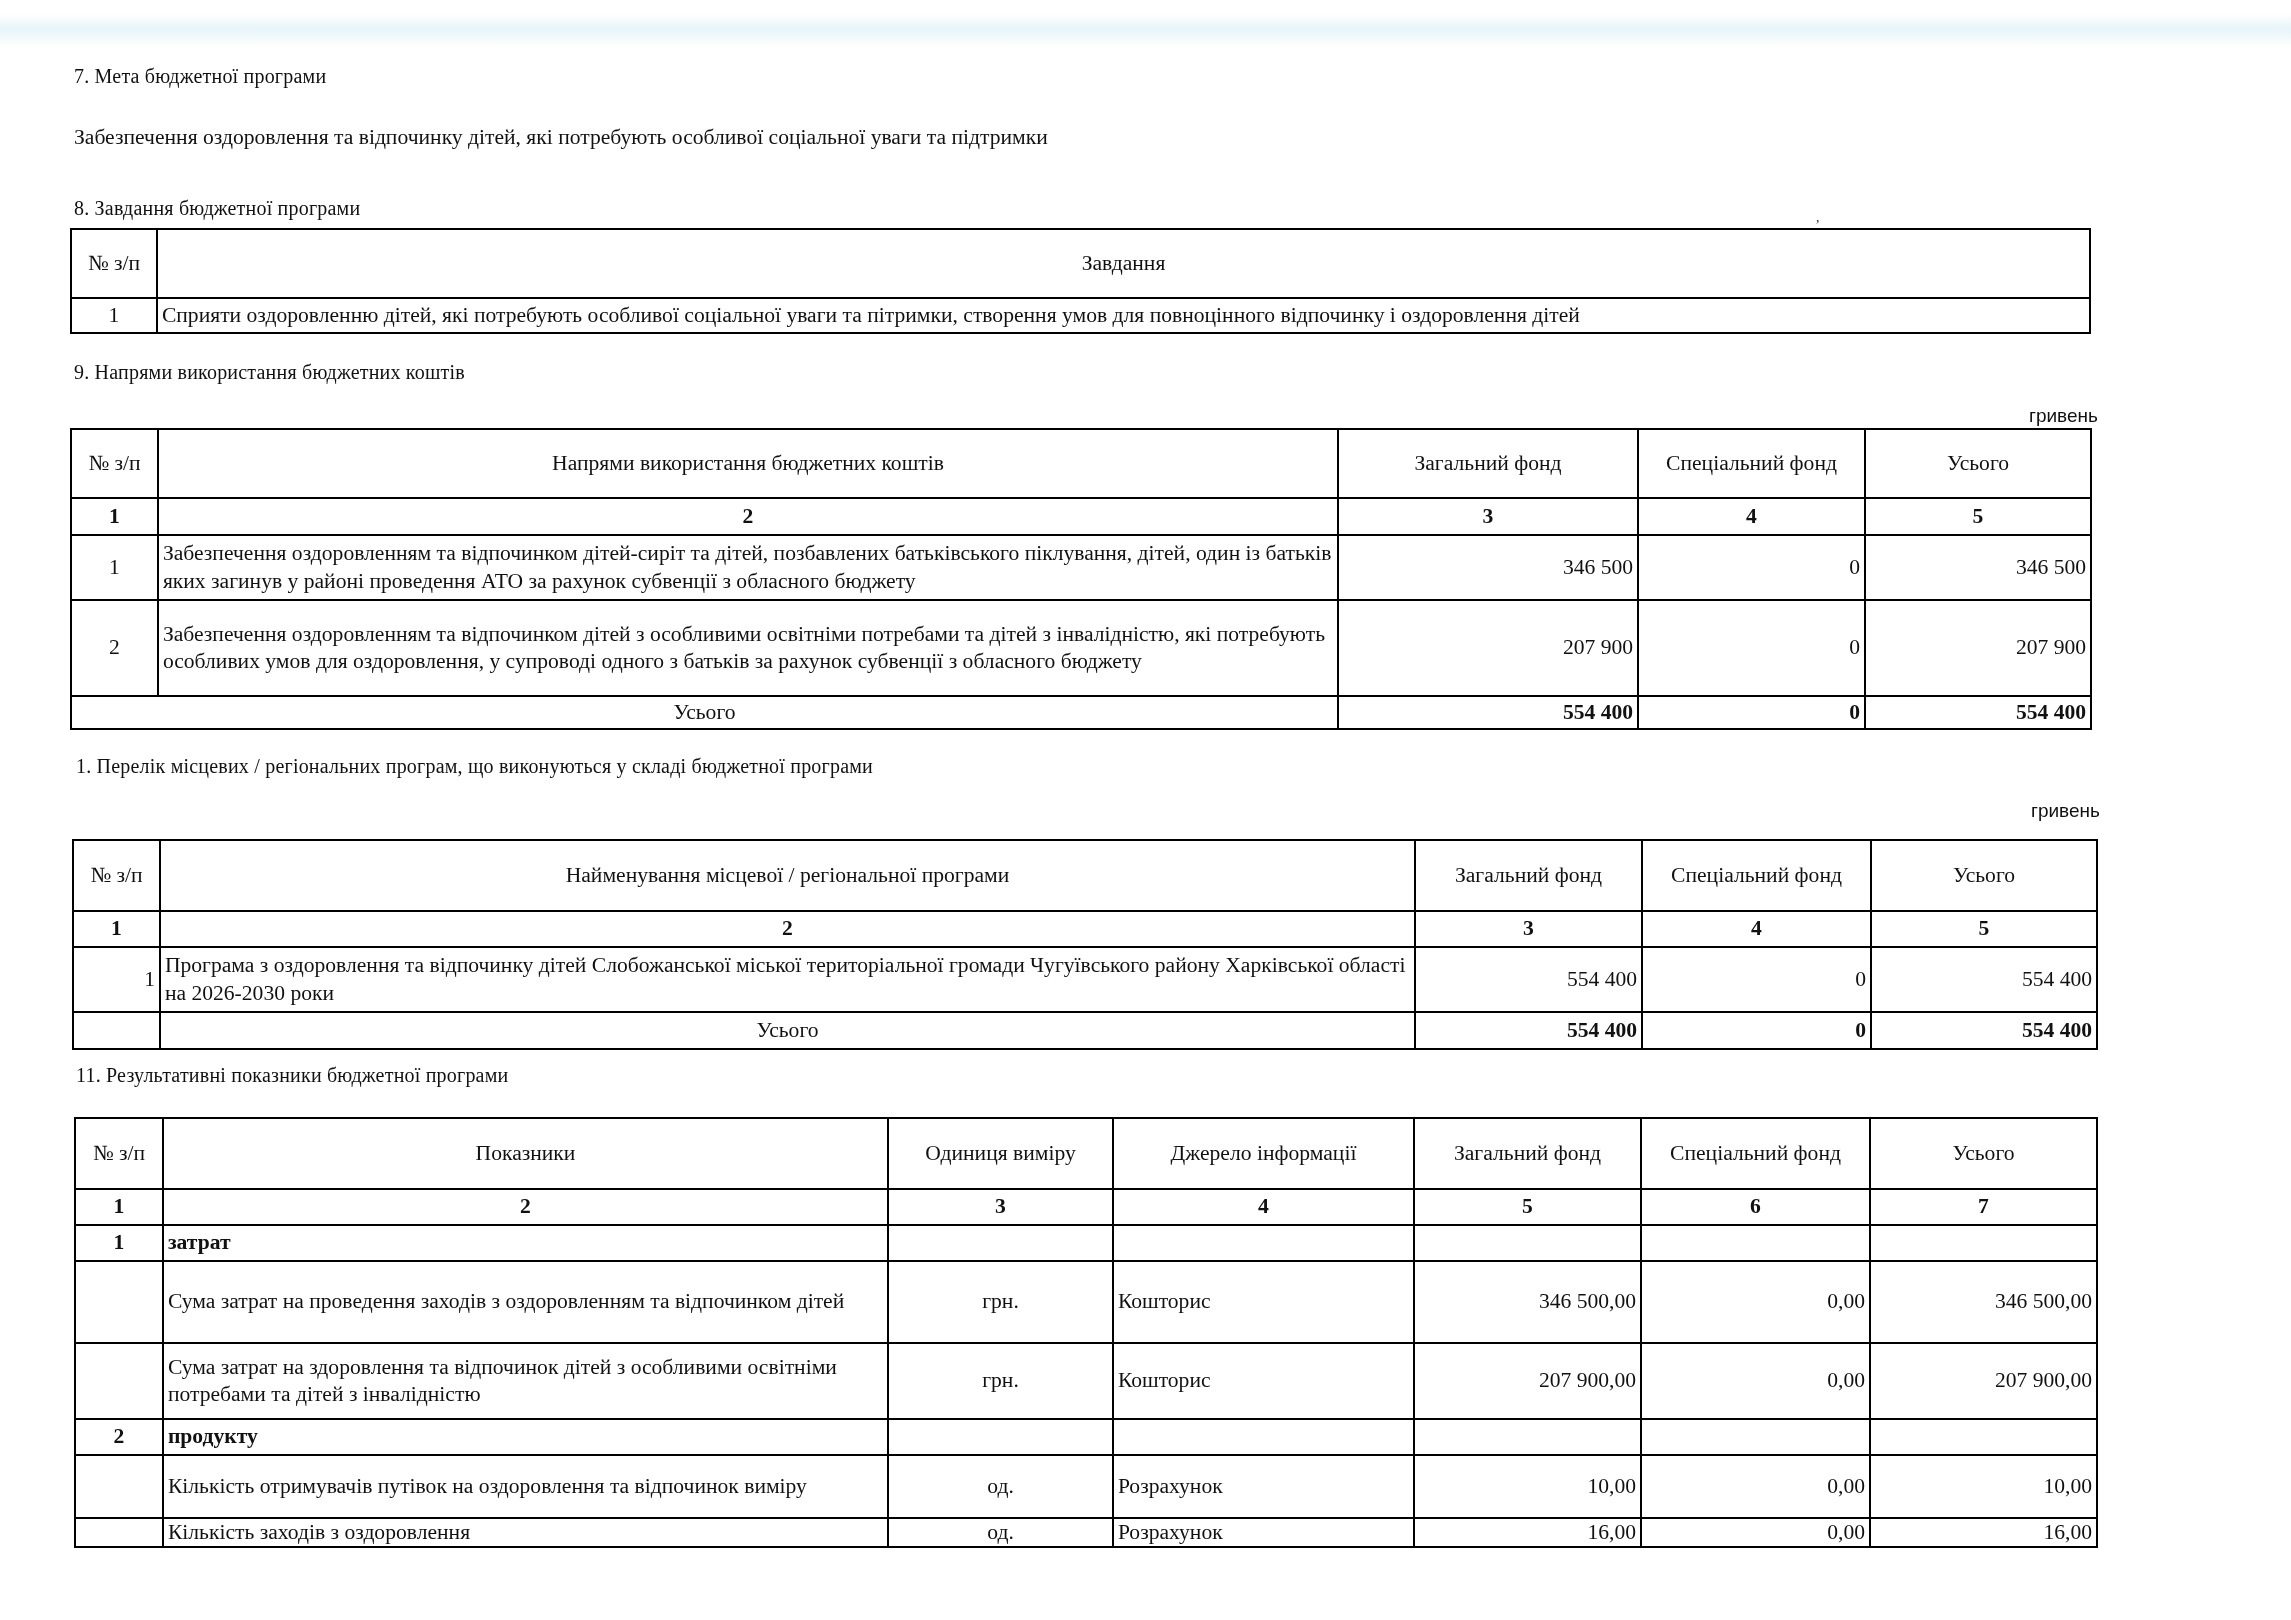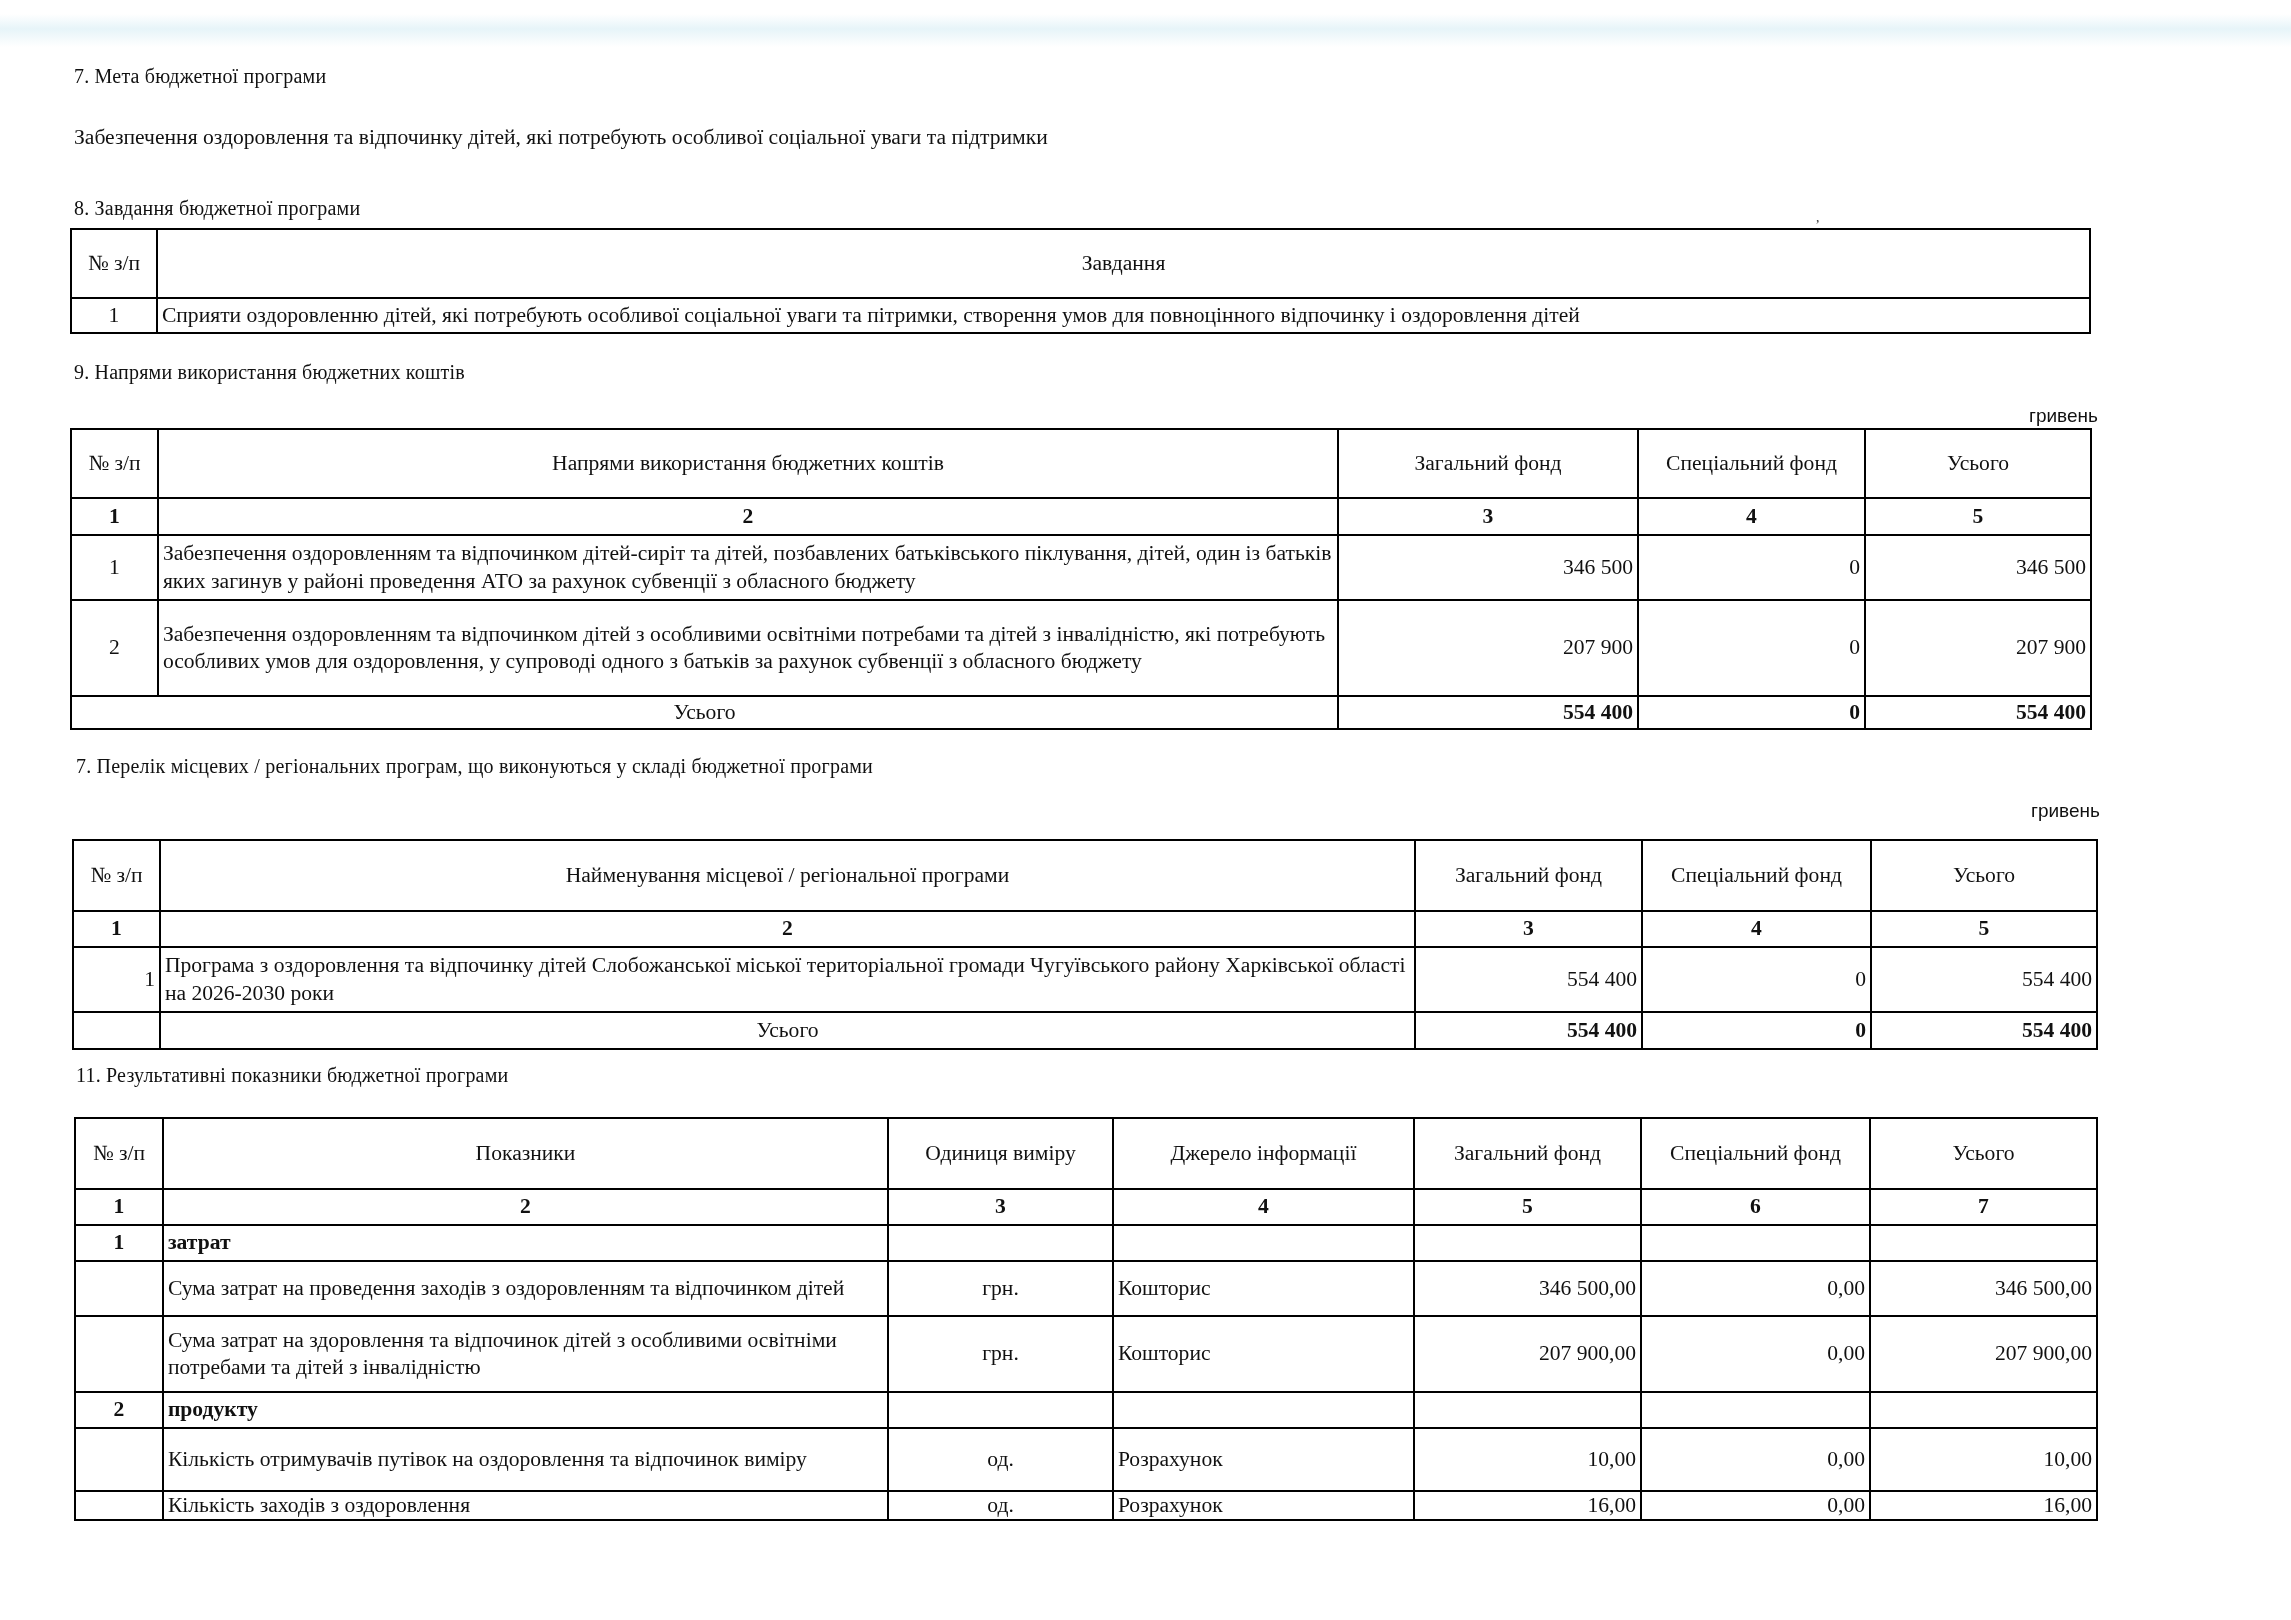--- a/index.html
+++ b/index.html
@@ -89,21 +89,21 @@
   </tr>
   <tr style="height:33px">
     <td class="c" colspan="2">Усього</td>
     <td class="r b">554 400</td>
     <td class="r b">0</td>
     <td class="r b">554 400</td>
   </tr>
 </tbody>
   </table>
 
-<div class="h" style="left:76px; top:755px;">7. Перелік місцевих / регіональних програм, що виконуються у складі бюджетної програми</div>
+<div class="h" style="left:76px; top:755px;">1. Перелік місцевих / регіональних програм, що виконуються у складі бюджетної програми</div>
 <div class="unit" style="left:2031px; top:800px;">гривень</div>
 <table class="t" style="left:72px; top:839px; width:2026px;">
   <colgroup>
       <col style="width:87px">
       <col style="width:1255px">
       <col style="width:227px">
       <col style="width:229px">
       <col>
     </colgroup>
   <tbody>
@@ -171,21 +171,21 @@
 
   <tr style="height:36px">
     <td class="c b">1</td>
     <td class="l b">затрат</td>
     <td></td>
         <td></td>
     <td></td>
         <td></td>
     <td></td>
   </tr>
-  <tr style="height:55px">
+  <tr style="height:82px">
     <td></td>
     <td class="l">Сума затрат  на проведення заходів з оздоровленням та відпочинком  дітей</td>
     <td class="c">грн.</td>
     <td class="l">Кошторис</td>
     <td class="r">346 500,00</td>
     <td class="r">0,00</td>
     <td class="r">346 500,00</td>
   </tr>
   <tr style="height:76px">
     <td></td>

